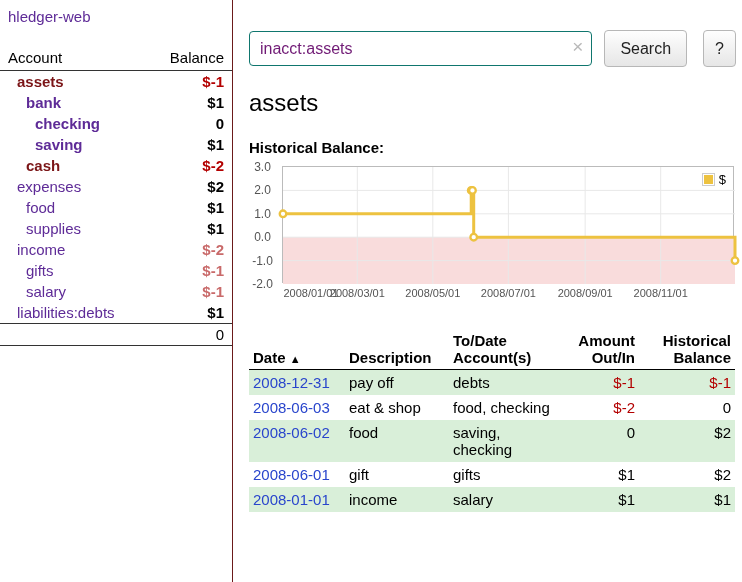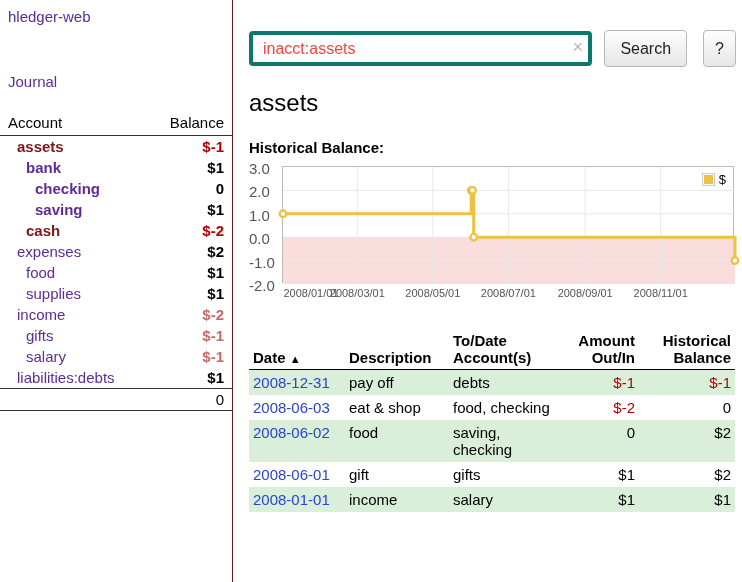--- a/index.html
+++ b/index.html
@@ -25,31 +25,31 @@
   .accounts td.acct-bal { text-align: right; font-weight: bold; }
   .accounts .neg { color: #b30000; }
   .accounts .neg-soft { color: #c96a6a; }
   .accounts tfoot td { border-top: 1px solid #333; border-bottom: 1px solid #333; text-align: right; font-weight: normal; padding: 2px 8px; }
 
   
   .main { flex: 1 1 auto; padding: 0 6px 0 16px; overflow: hidden; }
   h1.page-title { font-size: 31px; font-weight: normal; margin: 4px 0 0 0; }
   .search-row { display: flex; align-items: center; margin-top: 30px; }
   .search-box { position: relative; width: 352px; }
-  .search-box input { width: 100%; height: 35px; border: 4px solid #0f766e; border-radius: 4px; padding: 0 30px 0 10px; font-size: 16px; font-family: inherit; color: #ef4444; }
+  .search-box input { width: 100%; height: 35px; border: 1px solid #0f766e; border-radius: 4px; padding: 0 30px 0 10px; font-size: 16px; font-family: inherit; color: #701a75; }
   .search-clear { position: absolute; right: 9px; top: 5px; color: #b9b9b9; font-size: 19px; cursor: pointer; }
   .btn { font-family: inherit; font-size: 16px; height: 37px; padding: 0 15px; border: 1px solid #b7b7b7; border-radius: 4px; background: linear-gradient(#fefefe, #e6e6e6); color: #222; margin-left: 12px; cursor: pointer; }
   .btn.help { padding: 0 11px; margin-left: 16px; }
   h2.account-heading { font-size: 24px; font-weight: normal; margin: 22px 0 0 0; }
   .chart-label { font-weight: bold; margin-top: 22px; }
 
   
   .chart-wrap { position: relative; margin-top: 10px; height: 140px; }
   #yticks { position: absolute; left: 0; top: 0; width: 27px; height: 117px; }
-  #yticks div { position: absolute; left: 0; width: 27px; text-align: left; font-size: 15px; color: #545454; }
+  #yticks div { position: absolute; left: 0; width: 27px; text-align: center; font-size: 12px; color: #545454; }
   .plot { position: relative; margin-left: 33px; width: 452px; height: 117px; border: 1px solid #bbb; background: #fff; }
   .plot svg { position: absolute; left: 0; top: 0; width: 452px; height: 117px; overflow: visible; }
   #xticks { position: absolute; left: 34px; top: 121px; width: 452px; height: 15px; }
   #xticks div { position: absolute; top: 0; width: 64px; text-align: center; font-size: 11px; color: #545454; white-space: nowrap; }
   .legend { position: absolute; top: 4px; right: 4px; display: flex; align-items: center; background: rgba(255,255,255,0.75); padding: 1px 3px; font-size: 13px; }
   .legend-swatch-border { border: 1px solid #ccc; padding: 1px; margin-right: 4px; }
   .legend-swatch { display: block; width: 9px; height: 9px; background: #edc240; }
 
   
   table.register { border-collapse: collapse; table-layout: fixed; width: 486px; margin-top: 24px; }
@@ -59,21 +59,20 @@
   .register tr.shade td { background: #d9efd9; }
   .register .datelink { color: #2945cc; cursor: pointer; white-space: nowrap; }
   .register td.neg, .register .neg { color: #b30000; }
   .sort-icon { font-size: 11px; }
 </style>
 </head>
 <body>
 
 <aside class="sidebar">
   <div class="app-title">hledger-web</div>
-  <div class="journal-link">Journal</div>
   <table class="accounts">
     <thead>
       <tr>
         <th>Account</th>
         <th class="bal-h">Balance</th>
       </tr>
     </thead>
     <tbody>
       <tr class="account-row bold sel">
           <td class="acct-name" style="padding-left: 17px;">assets</td>

